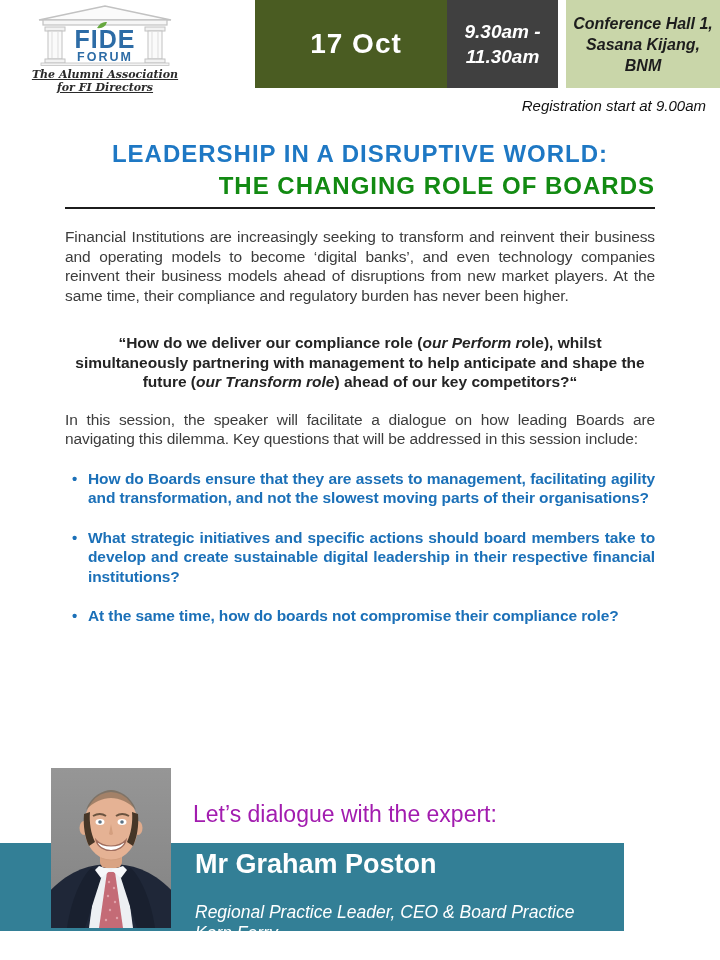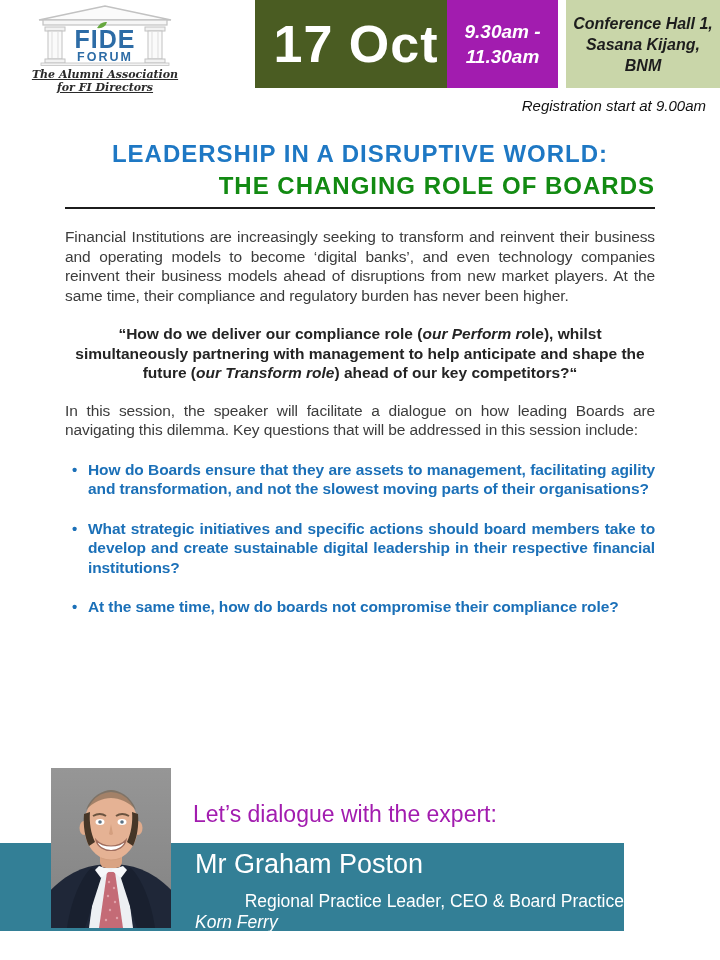--- a/index.html
+++ b/index.html
@@ -11,42 +11,42 @@
 
   
   .logo { position:absolute; left:30px; top:4px; width:150px; text-align:center; }
   .logo svg { display:block; margin:0 auto; }
   .logo-tagline {
     font-family:"DejaVu Serif", serif; font-style:italic; font-weight:bold;
     font-size:11px; line-height:13px; color:#2a2a2a; margin-top:2px;text-decoration:underline;
   }
 
   .hdr-box { position:absolute; top:0; height:88px; display:flex; flex-direction:column; align-items:center; justify-content:center; }
-  .date-box { left:255px; width:202px; background:#4a5c22; color:#fff; font-weight:bold; font-size:52px; letter-spacing:1px; }
-  .time-box { left:447px; width:111px; background:#a21caf; color:#fff; font-weight:bold; font-style:italic; font-size:19px; line-height:25px; }
+  .date-box { left:255px; width:202px; background:#4a5c22; color:#fff; font-weight:bold; font-size:28px; letter-spacing:1px; }
+  .time-box { left:447px; width:111px; background:#404040; color:#fff; font-weight:bold; font-style:italic; font-size:19px; line-height:25px; }
   .venue-box { left:566px; width:154px; background:#c9d6a9; color:#1d1d1d; font-weight:bold; font-style:italic; font-size:16px; line-height:21px; text-align:center; }
 
   .registration {
     position:absolute; top:97px; right:14px; font-style:italic; font-size:15px; color:#111;
   }
 
   
   .content { position:absolute; top:138px; left:65px; width:590px; }
   .title { text-align:center; font-weight:bold; font-size:24px; line-height:32px; letter-spacing:1px; }
   .title-line1 { color:#1e78c4; }
   .title-line2 { color:#128a12;text-align:right; }
   .title-divider { border:0; border-top:2px solid #1c1c1c; margin-top:5px; }
 
   
   .para {
     margin-top:18px; font-size:15.5px; line-height:19.5px; color:#3c3c3c;
     text-align:justify; letter-spacing:-0.1px;
   }
   .quote {
-    margin:19px 6px 0 6px; text-align:center; font-weight:bold; color:#242424;
+    margin:28px 6px 0 6px; text-align:center; font-weight:bold; color:#242424;
     font-size:15.5px; line-height:19.5px;
   }
   .quote i { font-style:italic; }
 
   .bullets { margin-top:20px; list-style:none; }
   .bullets li {
     position:relative; padding-left:23px; margin-bottom:20px;
     color:#1b70b8; font-weight:bold; font-size:15.5px; line-height:19.5px;
     text-align:justify; letter-spacing:-0.1px;
   }
@@ -56,22 +56,22 @@
 
   
   .expert-photo { position:absolute; left:51px; top:768px; width:120px; height:160px; z-index:2; }
   .expert-intro {
     position:absolute; left:193px; top:801px; font-size:23px; color:#a21caf; z-index:2;
   }
   .expert-banner {
     position:absolute; left:0; top:843px; width:624px; height:88px; background:#337f96;
     color:#ffffff; padding:5px 0 0 195px; z-index:1;
   }
-  .expert-name { font-size:27px; font-weight:normal; line-height:33px; }
-  .expert-title { font-size:17.5px; line-height:21px; margin-top:10px;text-align:right; }
+  .expert-name { font-size:27px; font-weight:bold; line-height:33px; }
+  .expert-title { font-size:17.5px; font-style:italic; line-height:21px; margin-top:21px; }
   .expert-company { font-size:17.5px; font-style:italic; line-height:21px; }
 </style>
 </head>
 <body>
 
 <div class="page">
 
   <div class="logo">
     <svg width="140" height="62" viewBox="0 0 140 62">
       <polygon points="4,16 70,2 136,16" fill="#fbfbfb" stroke="#c2c2c2" stroke-width="1.5"></polygon>

